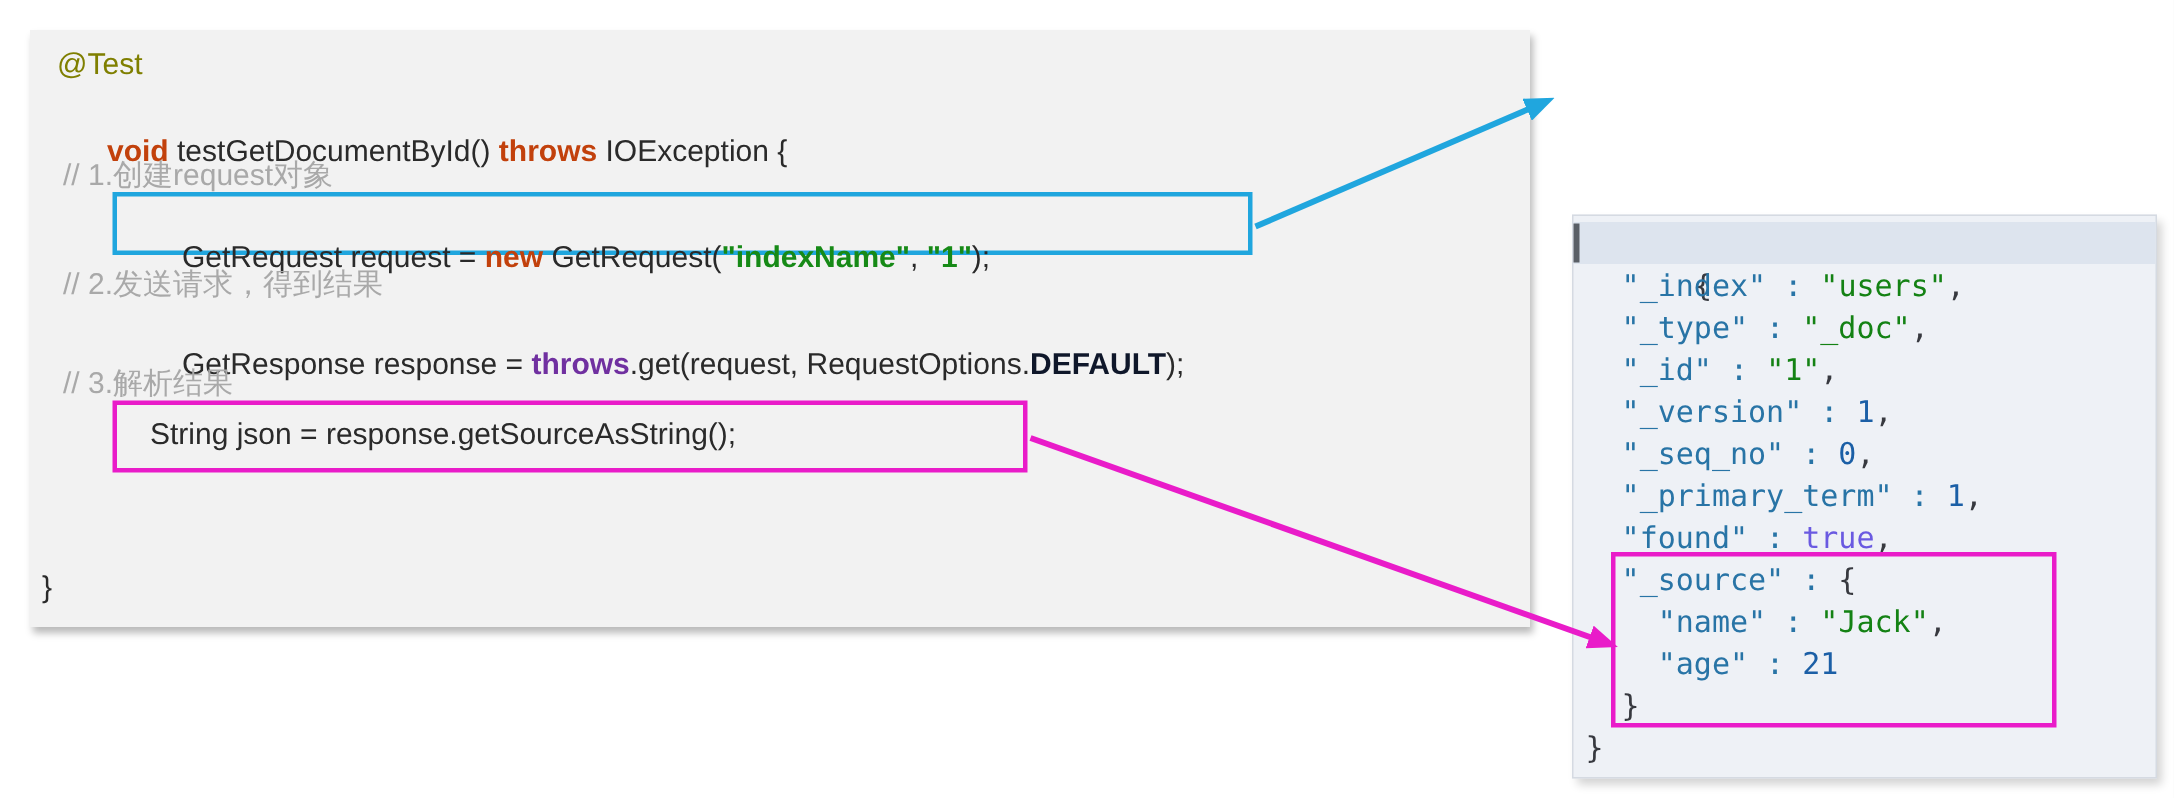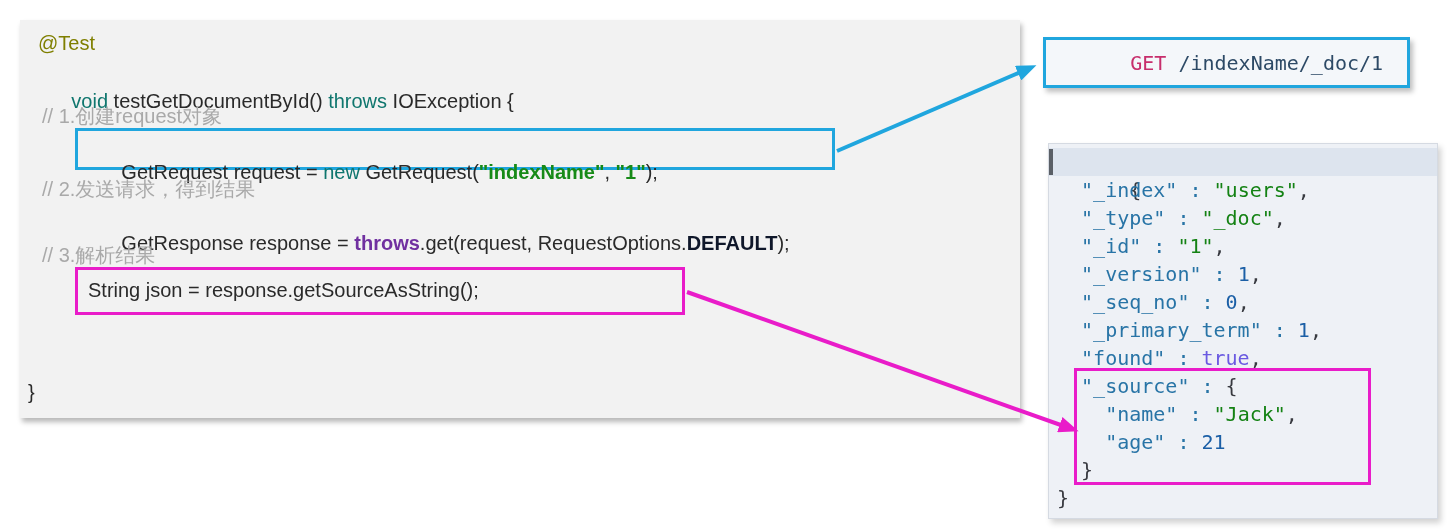--- a/index.html
+++ b/index.html
@@ -5,21 +5,21 @@
   * { margin:0; padding:0; box-sizing:border-box; }
   html,body { width:1449px; height:532px; background:#ffffff; overflow:hidden;
               font-family:"Liberation Sans", sans-serif; }
   .stage { position:absolute; left:0; top:0; width:1449px; height:532px; }
 
   
   .java-panel { position:absolute; left:20px; top:20px; width:1000px; height:398px;
                 background:#f2f2f2; box-shadow:2px 4px 5px rgba(0,0,0,0.28); }
   .jline { position:absolute; white-space:pre; font-size:20px; color:#2a2a2a; }
   .ann   { color:#7f7f00; }
-  .kw    { color:#0f766e; font-weight:normal; }
+  .kw    { color:#c2410c; font-weight:bold; }
   .str   { color:#178a17; font-weight:bold; }
   .fld   { color:#7030a0; font-weight:bold; }
   .fldi  { color:#0f172a; font-weight:bold; }
   .cmt   { color:#a9a9a9; }
 
   .hl-box { position:absolute; border-style:solid; border-width:3px; background:transparent; }
   .hl-cyan    { border-color:#20a6de; left:55px; top:108px; width:760px; height:42px; }
   .hl-magenta { border-color:#e91cc9; left:55px; top:247px; width:610px; height:48px; }
 
   
@@ -77,31 +77,26 @@
 
     <div class="jline cmt" style="left:22px; top:156px;text-align:center;">// 2.发送请求，得到结果</div>
 
     <div class="jline" style="left:68px; top:189px;">
       <span>GetResponse response = </span><span class="fld">throws</span><span>.get(request, RequestOptions.</span><span class="fldi">DEFAULT</span><span>);</span>
     </div>
 
     <div class="jline cmt" style="left:22px; top:222px;">// 3.解析结果</div>
 
     <div class="hl-box hl-magenta"></div>
-    <div class="jline" style="left:68px; top:259px;">String json = response.getSourceAsString();</div>
+    <div class="jline" style="left:80px; top:259px;">String json = response.getSourceAsString();</div>
 
 
     <div class="jline" style="left:8px; top:361px;">}</div>
   </div>
 
-  <div class="request-box">
-    <div class="code">
-      <span class="req-method">GET</span><span class="req-path"> /indexName/_doc/1</span>
-    </div>
-  </div>
 
   <div class="response-panel">
     <div class="rline first" style="margin-top:4px;">
       <span class="cursor-mark"></span><span class="jbrace">{</span>
     </div>
 
     <div class="rline"><span class="jk">  "_index"</span><span class="jc"> : </span><span class="js">"users"</span><span class="jp">,</span></div>
     <div class="rline"><span class="jk">  "_type"</span><span class="jc"> : </span><span class="js">"_doc"</span><span class="jp">,</span></div>
     <div class="rline"><span class="jk">  "_id"</span><span class="jc"> : </span><span class="js">"1"</span><span class="jp">,</span></div>
     <div class="rline"><span class="jk">  "_version"</span><span class="jc"> : </span><span class="jn">1</span><span class="jp">,</span></div>

